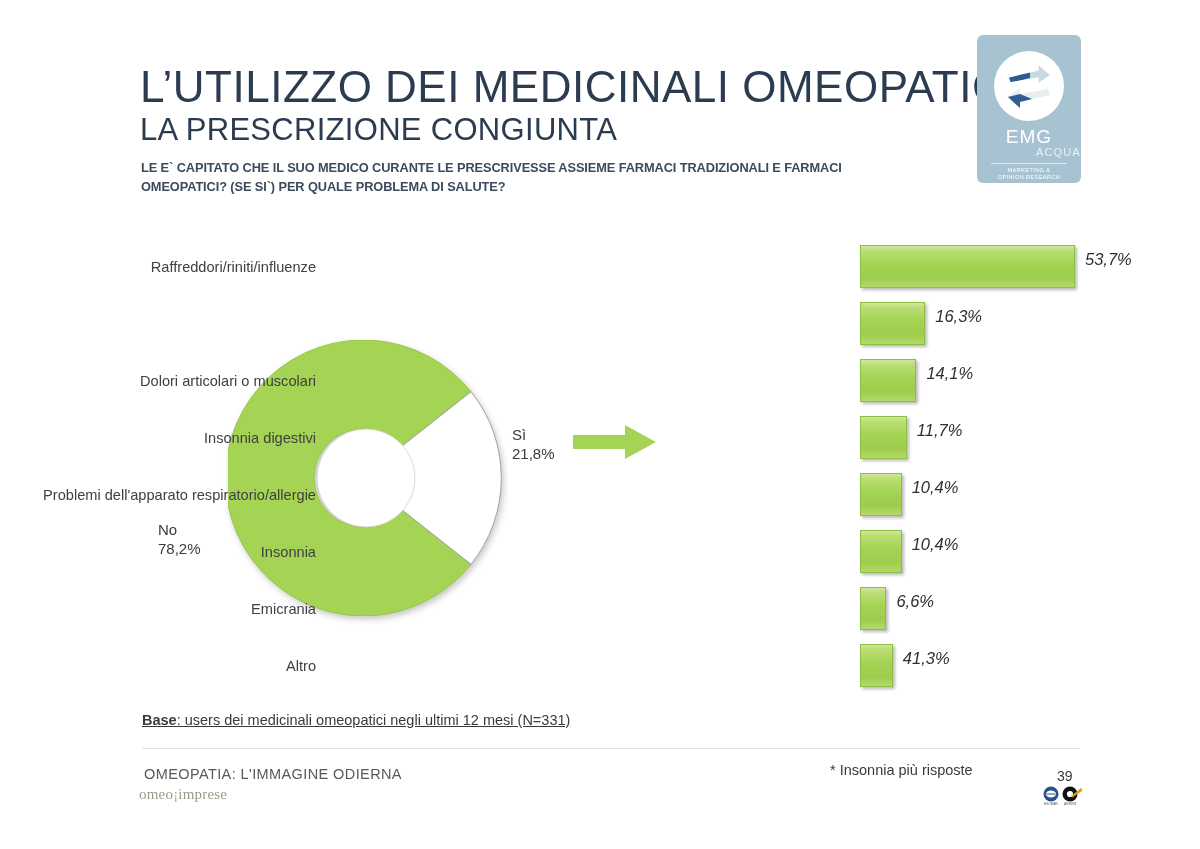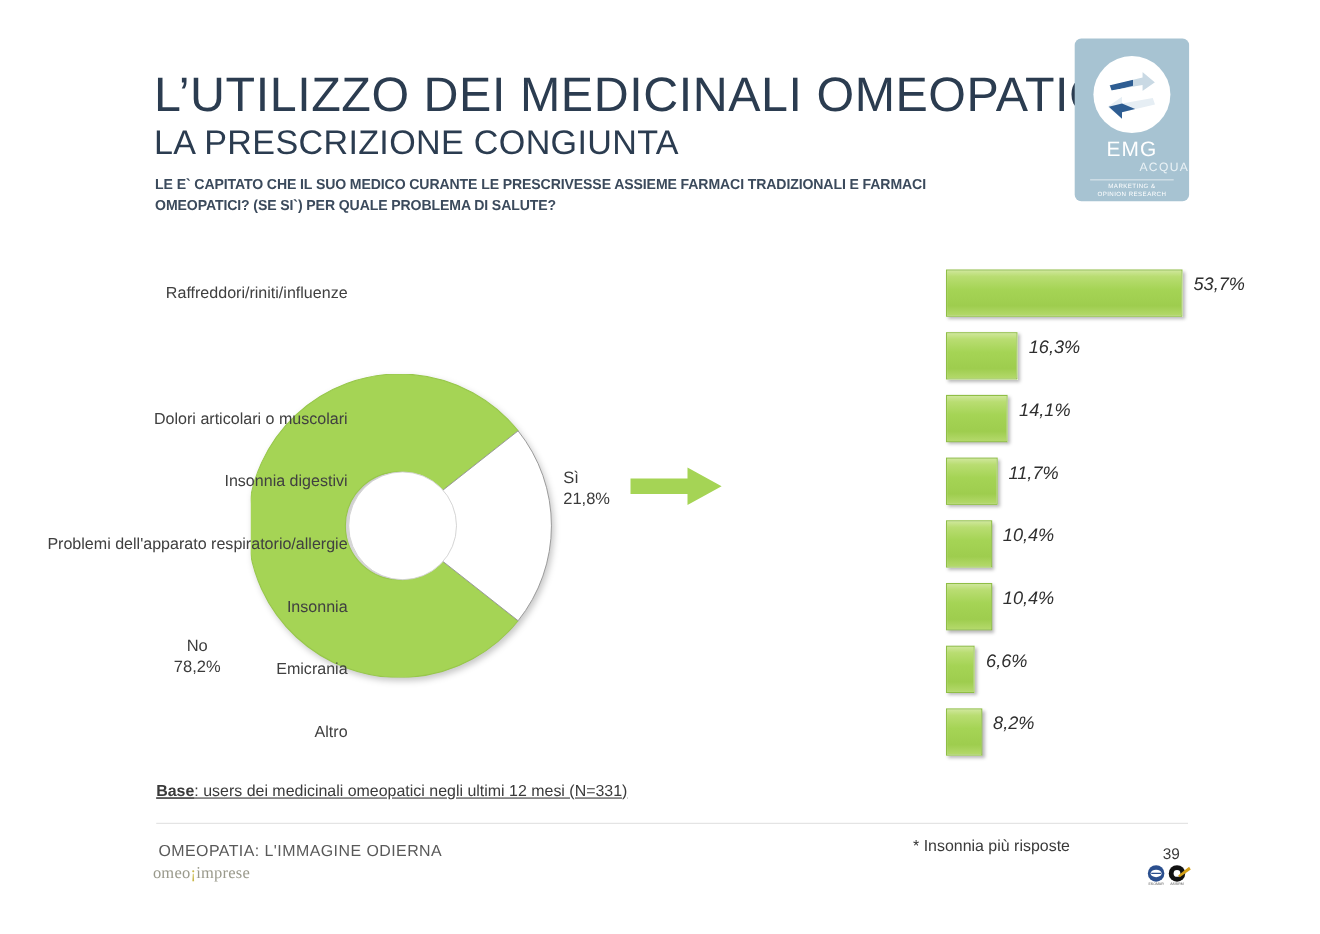--- a/index.html
+++ b/index.html
@@ -69,21 +69,21 @@
     font-size:5.6px;letter-spacing:.4px;line-height:7.4px;
   }
 
   
   .donut-wrap{position:absolute;left:228px;top:340px;width:276px;height:276px;}
   .donut-wrap svg{display:block;filter:drop-shadow(2px 3px 3px rgba(0,0,0,.22));}
   .donut-lbl{
     position:absolute;font-size:15px;color:#3a3a3a;line-height:19px;
     white-space:nowrap;
   }
-  .lbl-no{left:158px;top:578px;text-align:center;}
+  .lbl-no{left:158px;top:520px;text-align:left;}
   .lbl-si{left:512px;top:425px;text-align:left;}
 
   
   .arrow{position:absolute;left:573px;top:424px;width:84px;height:36px;}
 
   
   .bars{position:absolute;left:0;top:0;width:1076px;height:849px;pointer-events:none;}
   .row{position:absolute;left:0;height:57px;width:1200px;}
   .cat{
     position:absolute;right:884px;top:0;height:57px;
@@ -240,21 +240,21 @@
         <div class="barbox" style="width: 26.4246px;">
           <div class="bar"></div>
         </div>
         <div class="val" style="left: 896.425px;">6,6%</div>
       </div>
       <div class="row" style="top: 637px;">
         <div class="cat">Altro</div>
         <div class="barbox" style="width: 32.8305px;">
           <div class="bar"></div>
         </div>
-        <div class="val" style="left: 902.831px;">8,2%</div>
+        <div class="val" style="left: 902.831px;">41,3%</div>
       </div>
     </div>
 
   <div class="base">
     <u>Base</u><span>: users dei medicinali omeopatici negli ultimi 12 mesi (N=331)</span>
   </div>
   <div class="rule"></div>
   <div class="foot-left">OMEOPATIA: L'IMMAGINE ODIERNA</div>
   <div class="foot-logo"><span>omeo</span><span class="dot">¡</span><span>imprese</span></div>
   <div class="foot-note">* Insonnia più risposte</div>

